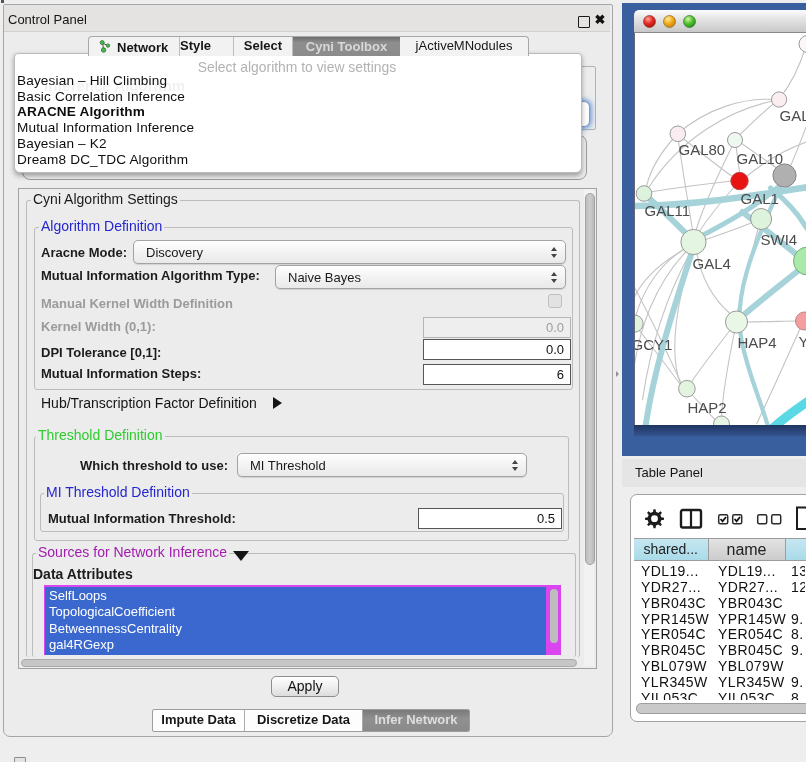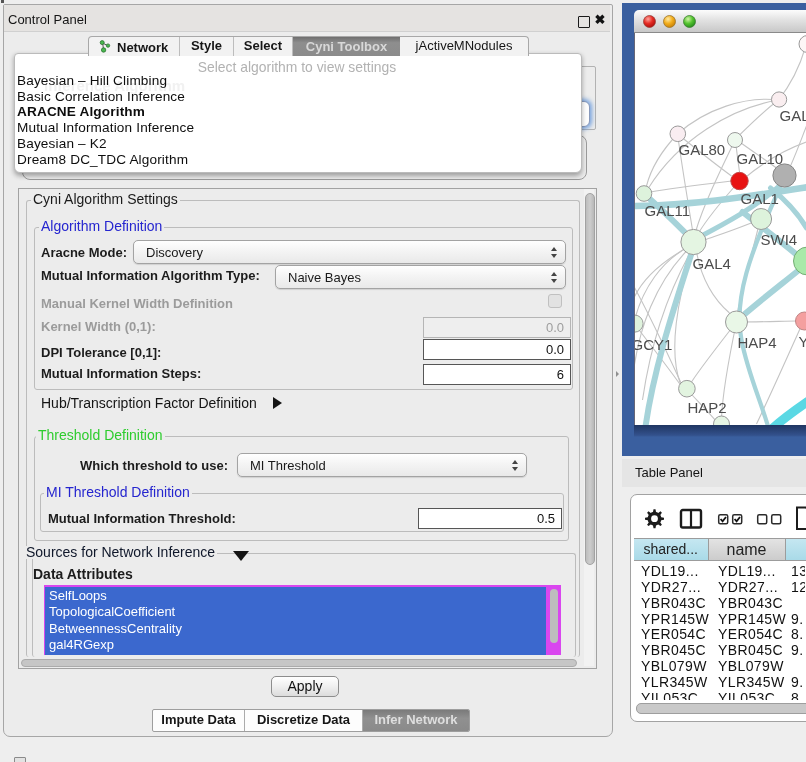--- a/index.html
+++ b/index.html
@@ -34,21 +34,21 @@
 <div id="toptabs" class="ab" style="left:88px;top:36px;height:19px;z-index:9;border:1px solid #a8a8a8;border-bottom:none;border-radius:4px 4px 0 0;background:#f2f2f2;display:flex;overflow:hidden;">
  <div style="width:90px;border-right:1px solid #bdbdbd;position:relative;">
   <svg class="ab" style="left:10px;top:3px;" width="12" height="13" viewBox="0 0 12 13">
    <path d="M3.5 3 L8.5 5.5 M3.7 3.2 L4.5 9.5" stroke="#555" stroke-width="1"></path>
    <circle cx="3.2" cy="2.6" r="2" fill="#49b84f" stroke="#2c7331" stroke-width="0.8"></circle>
    <circle cx="9" cy="5.6" r="1.7" fill="#49b84f" stroke="#2c7331" stroke-width="0.8"></circle>
    <circle cx="4.6" cy="10" r="2.2" fill="#49b84f" stroke="#2c7331" stroke-width="0.8"></circle>
   </svg>
   <span class="ab b" style="left:28px;top:3px;font-size:13px;color:#161616;">Network</span>
  </div>
- <div style="width:53px;border-right:1px solid #bdbdbd;text-align:center;font-size:13px;font-weight:bold;color:#161616;line-height:18px;">Style</div>
+ <div style="width:53px;border-right:1px solid #bdbdbd;text-align:left;font-size:13px;font-weight:bold;color:#161616;line-height:18px;">Style</div>
  <div style="width:58px;border-right:1px solid #bdbdbd;text-align:center;font-size:13px;font-weight:bold;color:#161616;line-height:18px;">Select</div>
  <div style="width:107px;background:linear-gradient(#6e6e6e,#8e8e8e 30%,#8b8b8b);text-align:center;font-size:13px;font-weight:bold;color:#d8d8d8;line-height:19px;">Cyni Toolbox</div>
  <div style="width:128px;text-align:center;font-size:13px;font-weight:normal;color:#161616;line-height:18px;">jActiveMNodules</div>
 </div>
 
 <div class="ab" style="left:560px;top:66px;width:34px;height:62px;border:1px solid #b2b2b2;border-radius:2px;"></div>
 <div class="ab" style="left:550px;top:101px;width:38px;height:24px;border:1px solid #8899bb;border-radius:6px;background:#fdfdfd;box-shadow:0 0 4px 2px rgba(100,150,220,0.85);"></div>
 <div class="ab" style="left:22px;top:135px;width:563px;height:43px;border:1px solid #9b9b9b;border-radius:8px;"></div>
 
 <div class="ab" style="left:18px;top:188px;width:577px;height:479px;border:1px solid #a2a2a2;background:#ececec;"></div>
@@ -109,21 +109,21 @@
     </span>
   </div>
 
 <div class="grp" style="left:40px;top:493px;width:522px;height:37px;"></div>
 <div class="gt" style="left:44px;top:486px;color:#2525cf;">MI Threshold Definition</div>
 
 <div class="lbl" style="left:48px;top:511px;">Mutual Information Threshold:</div>
 <div class="fld" style="left:418px;top:508px;width:136px;height:19px;">0.5</div>
 
 <div class="grp" style="left:32px;top:553px;width:542px;height:103px;border-bottom:none;"></div>
-<div class="gt" style="left:24px;top:546px;color:#0f172a;">Sources for Network Inference</div>
+<div class="gt" style="left:36px;top:546px;color:#a21caf;">Sources for Network Inference</div>
 <div class="ab" style="left:233px;top:551px;width:0;height:0;border-left:8px solid transparent;border-right:8px solid transparent;border-top:10px solid #141414;"></div>
 
 <div class="lbl" style="left:33px;top:566px;font-size:14px;">Data Attributes</div>
 <div class="ab" style="left:44px;top:585px;width:517px;height:70px;background:#d946ef;overflow:hidden;">
  <div class="ab" style="left:1px;top:2px;width:501px;height:80px;background:#3b68ce;"></div>
  <div class="ab" style="left:5px;top:3px;font-size:13px;color:#fff;line-height:16.4px;white-space:nowrap;">SelfLoops<br>TopologicalCoefficient<br>BetweennessCentrality<br>gal4RGexp</div>
  <div class="ab" style="left:506px;top:4px;width:8px;height:54px;background:#bdbdbd;border-radius:4.5px;"></div>
 </div>
 
 <div class="ab" style="left:271px;top:676px;width:66px;height:19px;border:1px solid #8d8d8d;border-radius:5px;background:linear-gradient(#ffffff,#efefef 50%,#dcdcdc);text-align:center;font-size:14px;color:#111;line-height:19px;">Apply</div>

